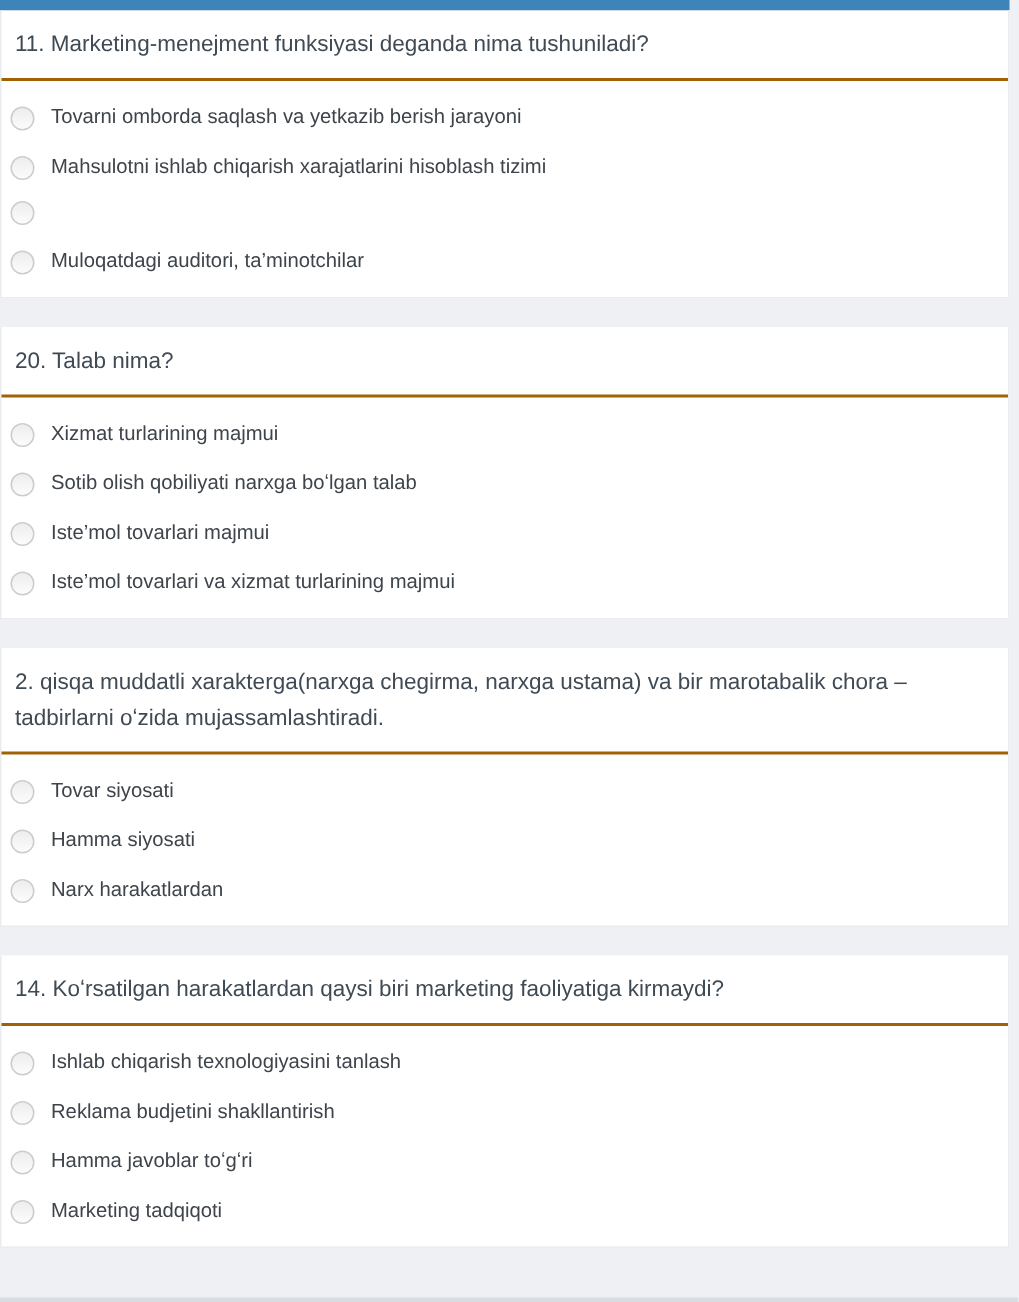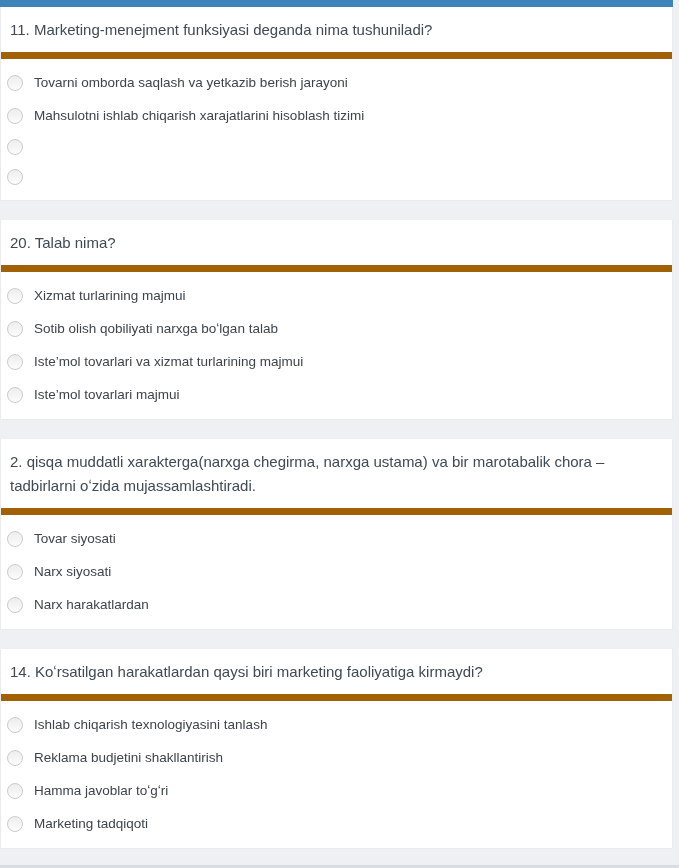--- a/index.html
+++ b/index.html
@@ -16,26 +16,26 @@
     background: #ffffff;
     border: 1px solid #e9ebef;
     border-top: none;
     margin-bottom: 19px;
   }
   .q-title {
     padding: 11px 9px 10px 9px;
     font-size: 15px;
     line-height: 24px;
     color: #3f4a54;
-    border-bottom: 7px solid #a16207;
+    border-bottom: 2px solid #a16207;
   }
   .options { padding: 7px 0 8px 0; }
   .option {
     display: flex;
-    align-items: center;
+    align-items: flex-end;
     padding: 7px 10px 7px 6px;
     cursor: pointer;
   }
   .radio {
     flex: 0 0 16px;
     width: 16px; height: 16px;
     border-radius: 50%;
     border: 1px solid #cccccc;
     background: linear-gradient(#ededed, #fcfcfc);
     margin-right: 11px;
@@ -69,56 +69,57 @@
       </div>
       <div class="option">
         <span class="radio"></span>
         <span class="option-label">Mahsulotni ishlab chiqarish xarajatlarini hisoblash tizimi</span>
       </div>
       <div class="option">
         <span class="radio"></span>
       </div>
       <div class="option">
         <span class="radio"></span>
+        <span class="option-label">Muloqatdagi auditori, ta’minotchilar</span>
       </div>
     </div>
   </div>
 
   <div class="question-card">
     <div class="q-title">20. Talab nima?</div>
     <div class="options">
       <div class="option">
         <span class="radio"></span>
         <span class="option-label">Xizmat turlarining majmui</span>
       </div>
       <div class="option">
         <span class="radio"></span>
         <span class="option-label">Sotib olish qobiliyati narxga boʻlgan talab</span>
       </div>
       <div class="option">
         <span class="radio"></span>
-        <span class="option-label">Iste’mol tovarlari va xizmat turlarining majmui</span>
+        <span class="option-label">Iste’mol tovarlari majmui</span>
       </div>
       <div class="option">
         <span class="radio"></span>
-        <span class="option-label">Iste’mol tovarlari majmui</span>
+        <span class="option-label">Iste’mol tovarlari va xizmat turlarining majmui</span>
       </div>
     </div>
   </div>
 
   <div class="question-card">
     <div class="q-title">2. qisqa muddatli xarakterga(narxga chegirma, narxga ustama) va bir marotabalik chora – tadbirlarni oʻzida mujassamlashtiradi.</div>
     <div class="options">
       <div class="option">
         <span class="radio"></span>
         <span class="option-label">Tovar siyosati</span>
       </div>
       <div class="option">
         <span class="radio"></span>
-        <span class="option-label">Narx siyosati</span>
+        <span class="option-label">Hamma siyosati</span>
       </div>
       <div class="option">
         <span class="radio"></span>
         <span class="option-label">Narx harakatlardan</span>
       </div>
     </div>
   </div>
 
   <div class="question-card">
     <div class="q-title">14. Koʻrsatilgan harakatlardan qaysi biri marketing faoliyatiga kirmaydi?</div>

